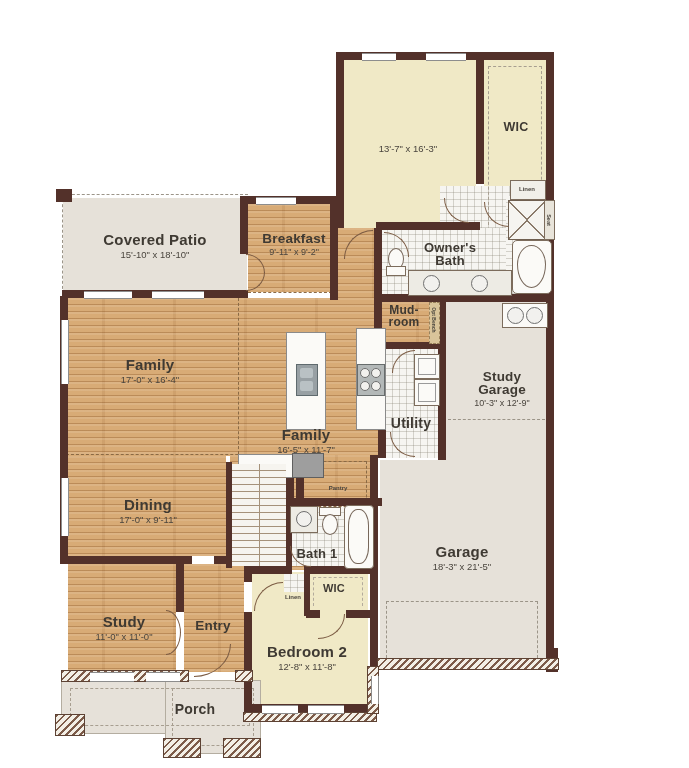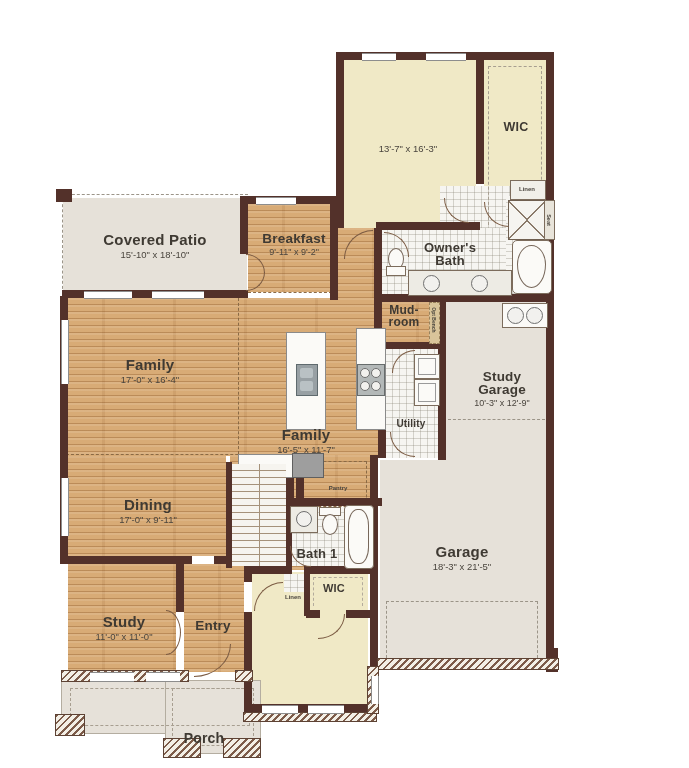--- a/index.html
+++ b/index.html
@@ -250,21 +250,21 @@
   </div>
   <div class="lbl" style="left:150px;top:370px;">
     <span class="nm" style="font-size:15px;">Family</span>
     <span class="dm">17'-0" x 16'-4"</span>
   </div>
   <div class="lbl" style="left:306px;top:440px;">
     <span class="nm" style="font-size:15px;">Family</span>
     <span class="dm">16'-5" x 11'-7"</span>
   </div>
   <div class="lbl" style="left:411px;top:423px;">
-    <span class="nm" style="font-size:10px;">Utility</span>
+    <span class="nm" style="font-size:14px;">Utility</span>
   </div>
   <div class="lbl" style="left:502px;top:388px;">
     <span class="nm" style="font-size:13.5px;">Study</span>
     <span class="nm" style="font-size:13.5px;margin-top:-2px;">Garage</span>
     <span class="dm" style="font-size:9px;">10'-3" x 12'-9"</span>
   </div>
   <div class="lbl" style="left:148px;top:510px;">
     <span class="nm" style="font-size:15px;">Dining</span>
     <span class="dm">17'-0" x 9'-11"</span>
   </div>
@@ -284,17 +284,21 @@
     <span class="nm" style="font-size:15px;">Garage</span>
     <span class="dm">18'-3" x 21'-5"</span>
   </div>
   <div class="lbl" style="left:124px;top:627px;">
     <span class="nm" style="font-size:15px;">Study</span>
     <span class="dm">11'-0" x 11'-0"</span>
   </div>
   <div class="lbl" style="left:213px;top:625px;">
     <span class="nm" style="font-size:13.5px;">Entry</span>
   </div>
-  <div class="lbl" style="left:204px;top:709px;margin-top:29px;">
+  <div class="lbl" style="left:307px;top:657px;">
+    <span class="nm" style="font-size:15px;">Bedroom 2</span>
+    <span class="dm">12'-8" x 11'-8"</span>
+  </div>
+  <div class="lbl" style="left:195px;top:709px;">
     <span class="nm" style="font-size:14px;">Porch</span>
   </div>
 
 </div>
 
 </body></html>

